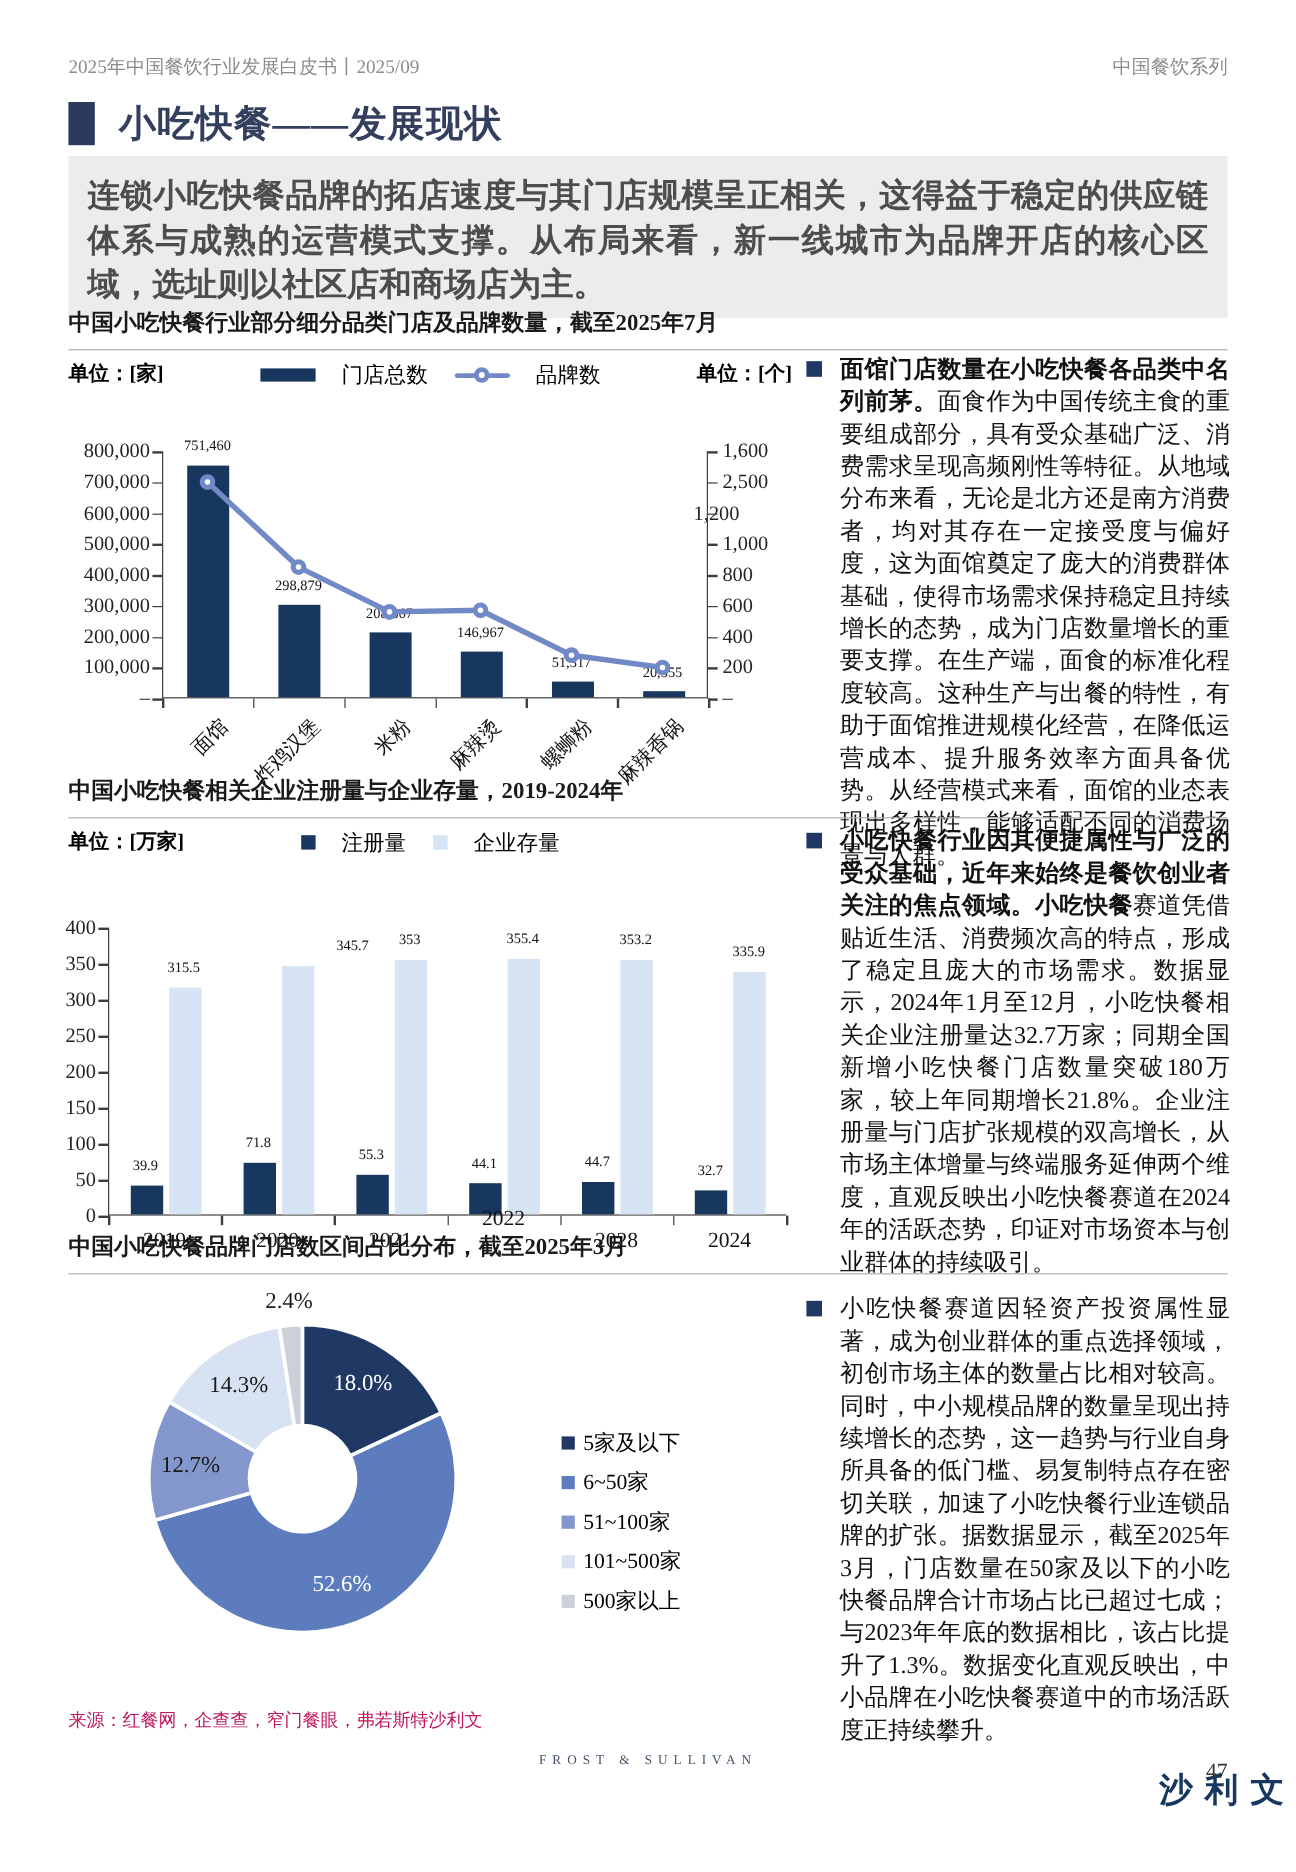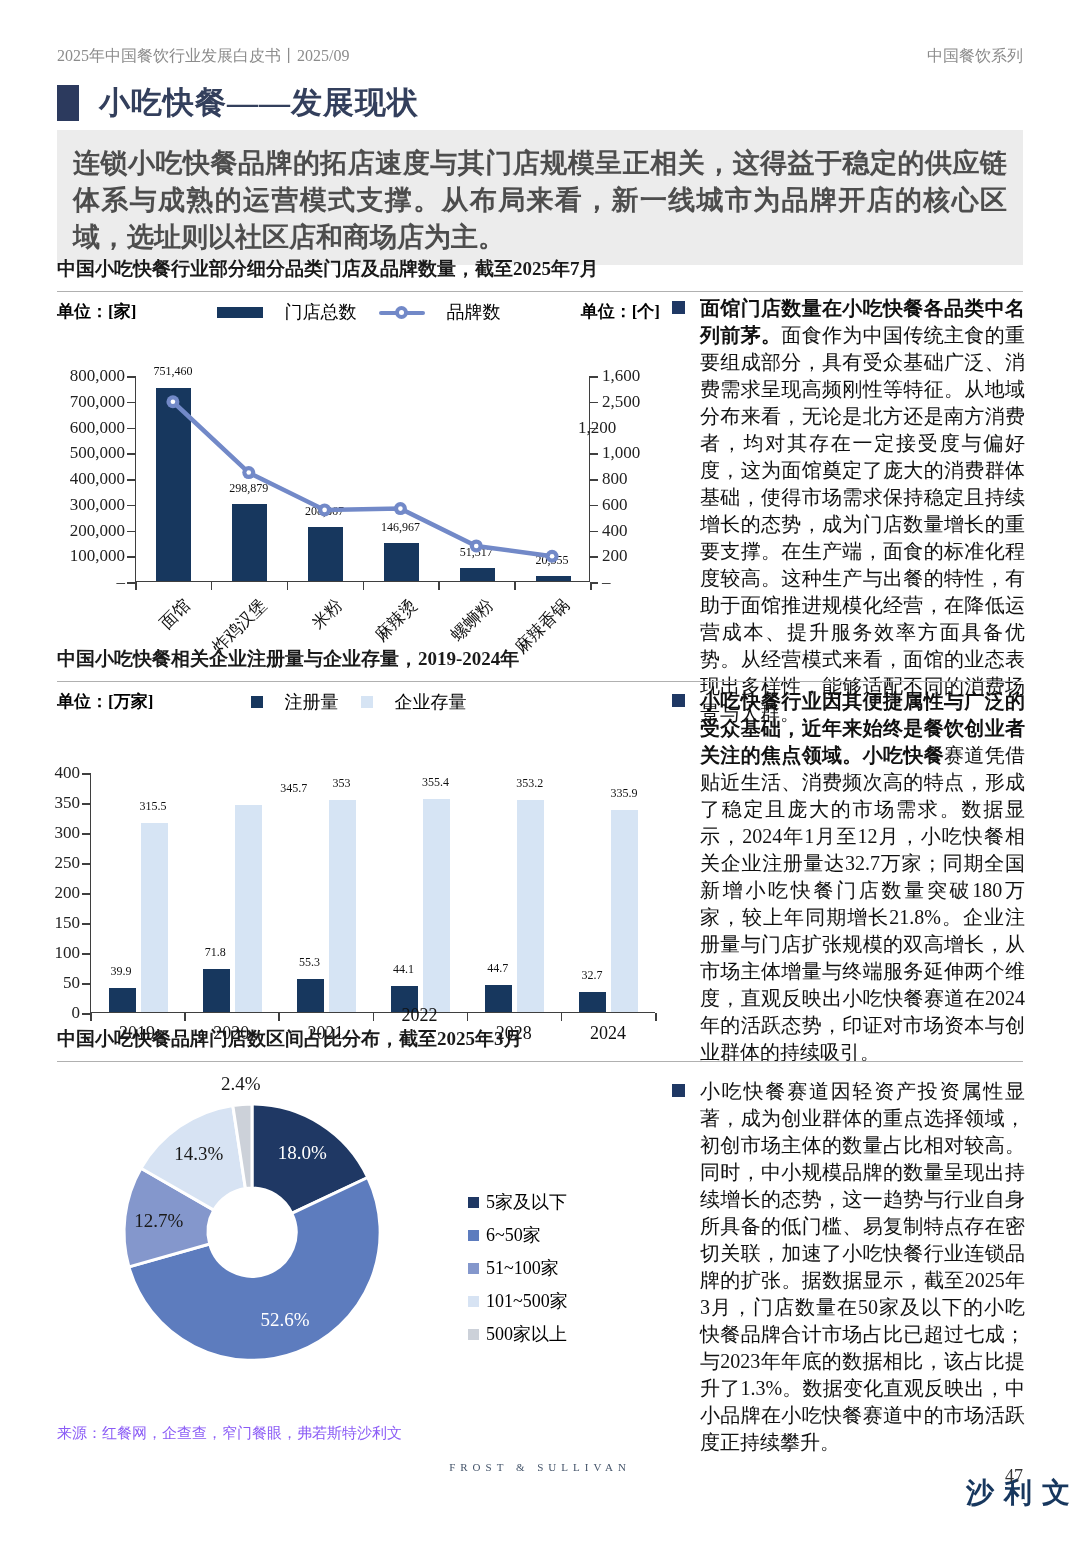--- a/index.html
+++ b/index.html
@@ -48,21 +48,21 @@
   
   .notes{position:absolute;left:613px;width:355px;}
   .bullet{position:absolute;left:2px;top:6px;width:13px;height:13px;background:#1f3864;}
   .ntext{margin:0 0 0 30px;font-size:20px;line-height:27px;text-align:justify;color:#111;}
   .ntext b{font-weight:bold;}
   
   .dlegend{position:absolute;display:flex;flex-direction:column;gap:9px;font-size:18px;}
   .dlegend .litem{gap:7px;}
   .sq11{display:inline-block;width:11px;height:11px;}
   
-  .src{position:absolute;left:57px;top:1424px;font-size:15px;color:#8b5cf6;}
+  .src{position:absolute;left:57px;top:1424px;font-size:15px;color:#be185d;}
   .logo{position:absolute;left:0;top:1462px;width:1080px;text-align:center;line-height:1;}
   .logo .l1{font-size:11px;letter-spacing:5px;color:#44546a;font-family:"Liberation Serif",serif;}
   .logo .l2{margin-top:6px;font-size:28px;font-weight:bold;letter-spacing:10px;color:#17375e;text-align:right;}
   .pgnum{position:absolute;right:57px;top:1466px;font-size:18px;color:#333;}
   svg text{font-family:"Liberation Serif",serif;}
 </style>
 </head>
 <body>
 
 <div class="page">

